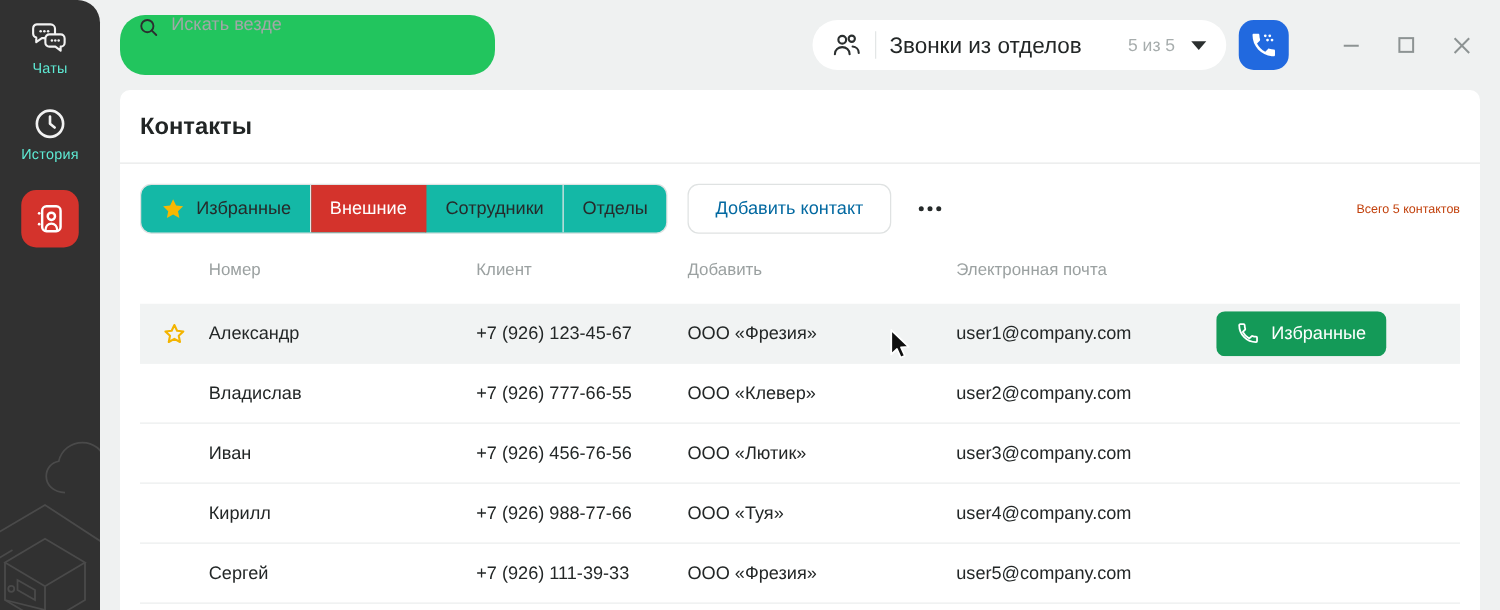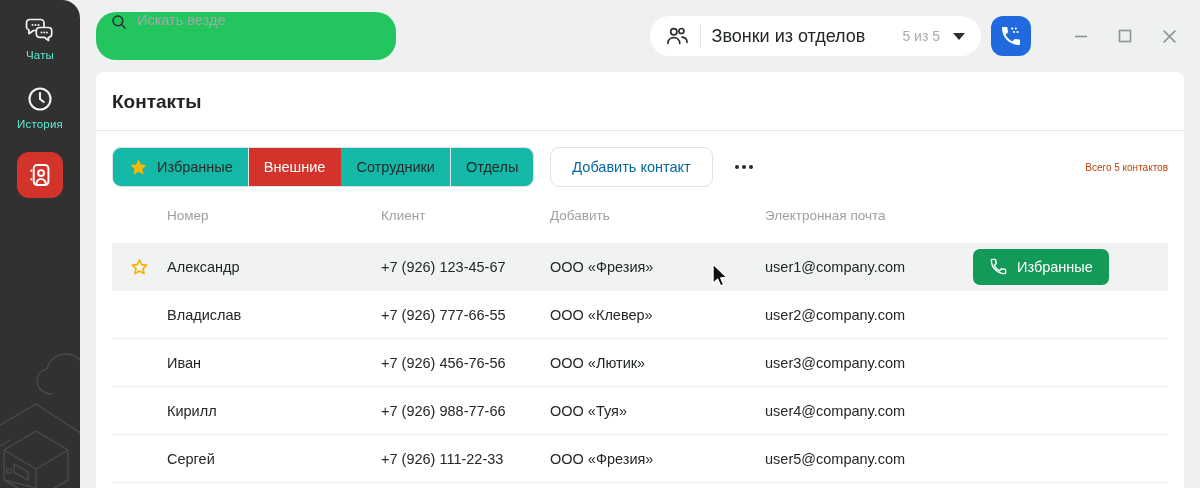--- a/index.html
+++ b/index.html
@@ -268,21 +268,21 @@
           <div class="cell">Кирилл</div>
           <div class="cell">+7 (926) 988-77-66</div>
           <div class="cell">ООО «Туя»</div>
           <div class="cell">user4@company.com</div>
           <div class="cell action"></div>
         </div>
 
         <div class="trow">
           <div class="cell starcell"></div>
           <div class="cell">Сергей</div>
-          <div class="cell">+7 (926) 111-22-33</div>
+          <div class="cell">+7 (926) 111-39-33</div>
           <div class="cell">ООО «Фрезия»</div>
           <div class="cell">user5@company.com</div>
           <div class="cell action"></div>
         </div>
       </div>
     </main>
   </div>
 </div>
 
 <svg class="cursor" width="26" height="30" viewBox="0 0 26 30">

